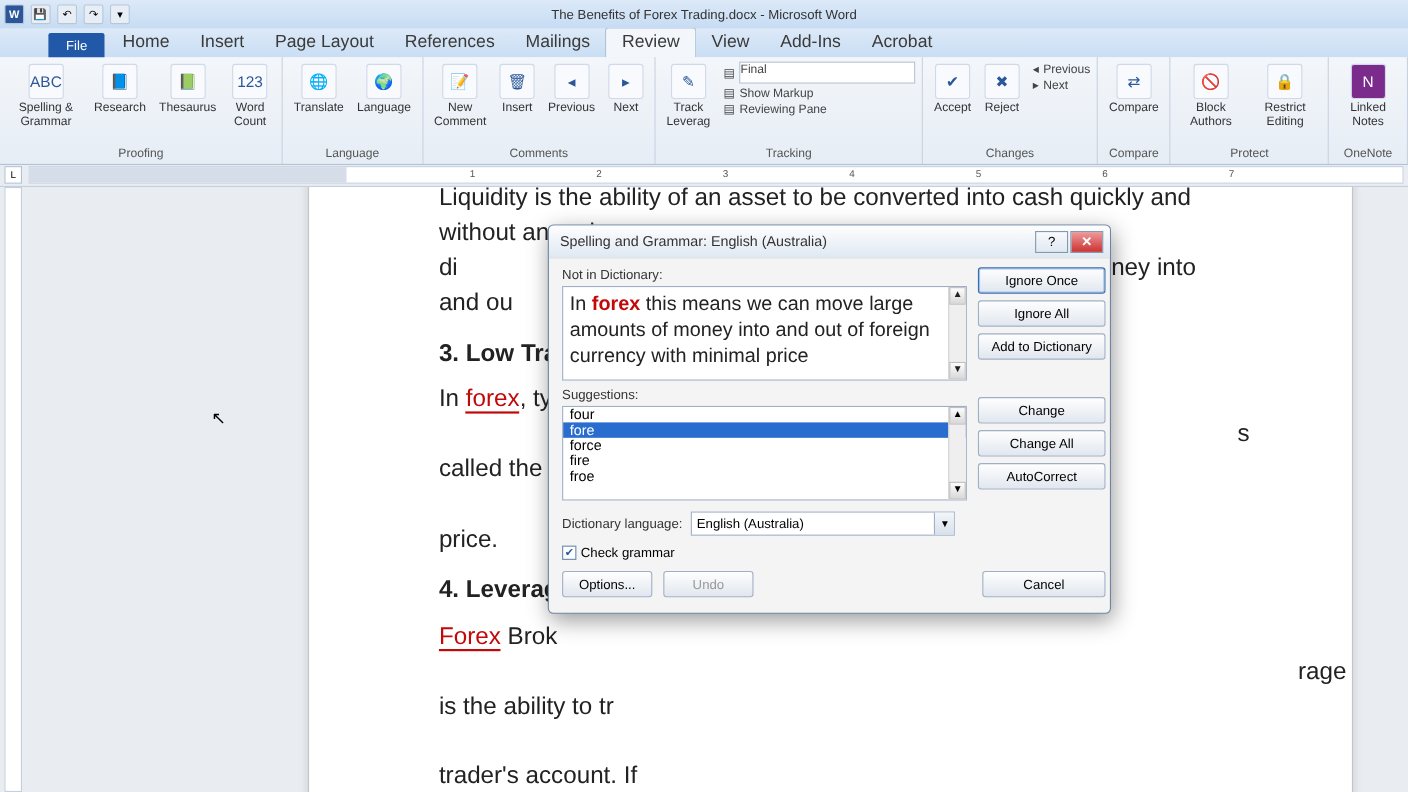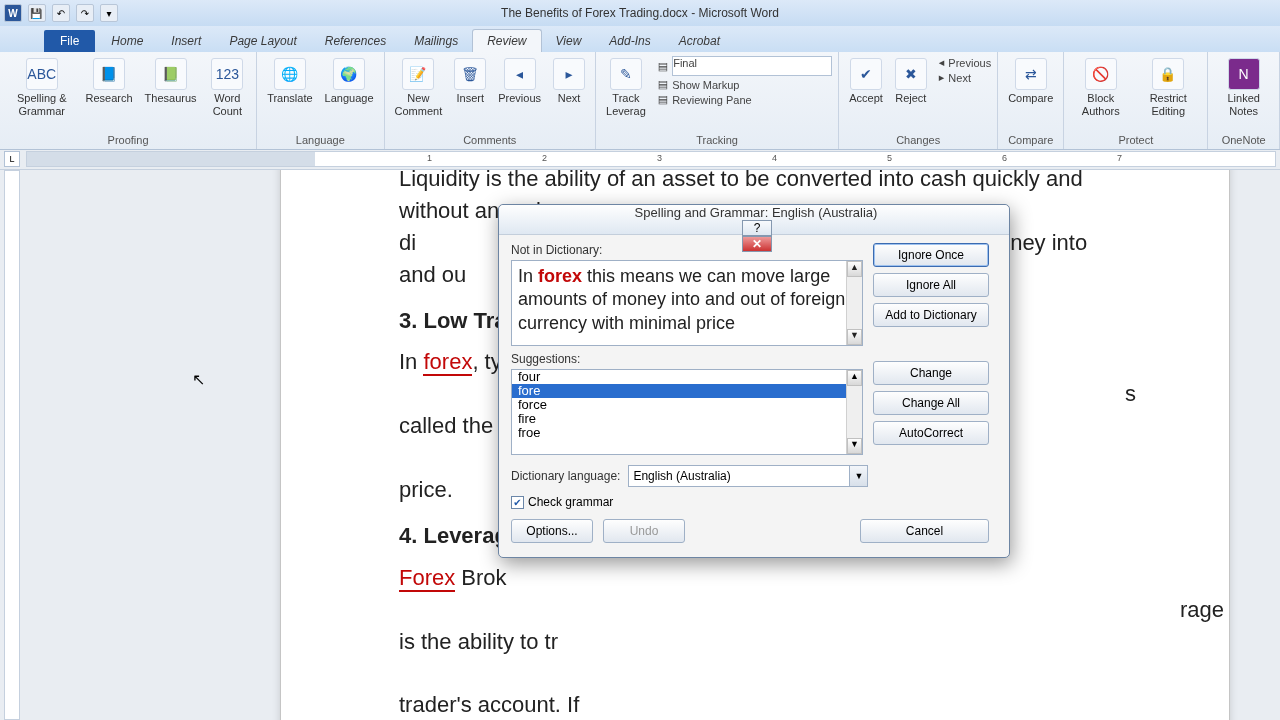--- a/index.html
+++ b/index.html
@@ -8,21 +8,21 @@
 
 .titlebar { height: 26px; background: linear-gradient(to bottom, #dce9f8, #c6dcf3); display: flex; align-items: center; padding: 0 4px; }
 .qat { display: flex; gap: 6px; align-items: center; }
 .qat-icon { width: 18px; height: 18px; background: #e8eef6; border: 1px solid #b8c6d8; border-radius: 2px; display: flex; align-items: center; justify-content: center; font-size: 10px; }
 .word-icon { background: #2b579a; color: #fff; font-weight: bold; font-size: 10px; }
 .titlebar-title { position: absolute; left: 50%; transform: translateX(-50%); font-size: 12px; color: #333; }
 
 
 .tabs-row { height: 26px; background: linear-gradient(to bottom,#dce9f8,#c9def4); display: flex; align-items: flex-end; }
 .file-tab { background: #2159a8; color: #fff; padding: 4px 16px; font-size: 12px; border-radius: 2px 2px 0 0; margin-right: 2px; margin-left: 44px; }
-.tab { padding: 4px 14px; font-size: 12px; color: #3a3a3a; cursor: pointer; font-style: italic; }
+.tab { padding: 4px 14px; font-size: 16px; color: #3a3a3a; cursor: pointer; }
 .tab.active { background: #f3f6fa; border: 1px solid #b2c2d6; border-bottom: none; border-radius: 3px 3px 0 0; }
 
 
 .ribbon { height: 98px; background: linear-gradient(to bottom,#f3f6fa,#e6edf5); border-bottom: 1px solid #b2c2d6; display: flex; }
 .rgroup { border-right: 1px solid #c8d3e2; padding: 4px 6px 0 6px; display: flex; flex-direction: column; align-items: center; justify-content: space-between; }
 .rgroup-items { display: flex; gap: 4px; }
 .rbtn { display: flex; flex-direction: column; align-items: center; justify-content: flex-start; padding: 2px 4px; cursor: pointer; border-radius: 3px; }
 .rbtn .ricon { width: 32px; height: 32px; display: flex; align-items: center; justify-content: center; background: #f8fafd; border: 1px solid #cfd9e8; border-radius: 3px; margin-bottom: 2px; font-size: 14px; color: #2b579a; }
 .rbtn .rlabel { font-size: 11px; color: #333; text-align: center; line-height: 1.15; }
 .rgroup-label { font-size: 11px; color: #555; padding: 2px 0 3px 0; }
@@ -45,25 +45,25 @@
 .doc-text { font-family: "Calibri", "Segoe UI", sans-serif; font-size: 22px; color:#222; line-height:1.45; }
 .para { margin-bottom: 10px; }
 .heading { font-weight: 700; margin: 14px 0 10px 0; }
 .err { color:#c20808; border-bottom: 2px solid #c20808; }
 
 .cursor { position:absolute; left:192px; top:370px; font-size:16px; }
 
 
 .dialog-shadow { position:absolute; left:498px; top:204px; width:512px; filter: drop-shadow(2px 6px 10px rgba(0,0,0,.4)); z-index:50; }
 .dialog { border:1px solid #6d85a3; background:#f4f4f4; border-radius:5px; padding:0 0 10px 0; }
-.dlg-title { height:30px; background: linear-gradient(to bottom,#fefefe,#dfe8f2); border-bottom:1px solid #c3cedb; display:flex; align-items:center; padding:0 6px 0 10px; border-radius:5px 5px 0 0;flex-direction:column; }
+.dlg-title { height:30px; background: linear-gradient(to bottom,#fefefe,#dfe8f2); border-bottom:1px solid #c3cedb; display:flex; align-items:center; padding:0 6px 0 10px; border-radius:5px 5px 0 0; }
 .dlg-title-text { font-size:13px; color:#333; flex:1; }
 .dlg-btn { width:30px; height:20px; border:1px solid #8598b0; background:linear-gradient(to bottom,#f8fafd,#dfe8f2); display:flex; align-items:center; justify-content:center; font-size:12px; margin-left:2px; cursor:pointer; }
 .dlg-close { background:linear-gradient(to bottom,#e99,#c33); color:#fff; font-weight:bold; }
-.dlg-body { padding:8px 20px 4px 12px; }
+.dlg-body { padding:8px 4px 4px 12px; }
 .dlg-row { display:flex; gap:10px; }
 .dlg-left { flex:1; }
 .dlg-right { width:116px; display:flex; flex-direction:column; gap:6px; }
 .field-label { font-size:12px; color:#333; margin-bottom:3px; }
 .context-box { width:100%; height:86px; border:1px solid #9fb0c6; background:#fff; padding:4px 6px; font-family: Calibri, sans-serif; font-size:18px; color:#222; line-height:1.3; overflow:hidden; position:relative; }
 .context-box .bad { color:#c20808; font-weight:700; }
 .ctx-scroll { position:absolute; right:0; top:0; width:16px; bottom:0; background:#efefef; border-left:1px solid #d0d0d0; }
 .ctx-scroll-btn { height:16px; background:linear-gradient(to bottom,#fdfdfd,#d8d8d8); border:1px solid #c0c0c0; font-size:9px; text-align:center; }
 .sugg-box { width:100%; height:86px; border:1px solid #9fb0c6; background:#fff; font-size:13px; position:relative; margin-top:2px; }
 .sugg-item { padding:0 6px; line-height:14px; height:14px; }
@@ -73,21 +73,21 @@
 .wbtn.default { border:1px solid #3b6bb1; box-shadow: inset 0 0 0 1px #9ec2ef; }
 .wbtn.disabled { color:#999; }
 .dlg-lang { display:flex; align-items:center; gap:8px; margin-top:10px; }
 .lang-select { flex:0 0 240px; height:22px; border:1px solid #9fb0c6; background:#fff; font-size:12px; padding:0 4px; display:flex; align-items:center; justify-content:space-between; }
 .lang-dd { width:18px; height:20px; border-left:1px solid #9fb0c6; background:linear-gradient(to bottom,#f3f6fa,#d8e0ea); display:flex; align-items:center; justify-content:center; font-size:9px; margin-right:-4px; }
 .chk-row { display:flex; align-items:center; gap:4px; margin-top:8px; font-size:12px; }
 .chk-box { width:13px; height:13px; border:1px solid #6b87a9; background:#fff; display:flex; align-items:center; justify-content:center; font-size:10px; color:#2159a8; }
 .dlg-foot { display:flex; justify-content:space-between; margin-top:10px; }
 .foot-left { display:flex; gap:10px; }
 .foot-left .wbtn, .dlg-foot .wbtn { width:82px; }
-.foot-right .wbtn { width:129px; }
+.foot-right .wbtn { width:112px; }
 </style>
 </head>
 <body>
 
 <div class="titlebar">
   <div class="qat">
     <div class="qat-icon word-icon">W</div>
     <div class="qat-icon">💾</div>
     <div class="qat-icon">↶</div>
     <div class="qat-icon">↷</div>

